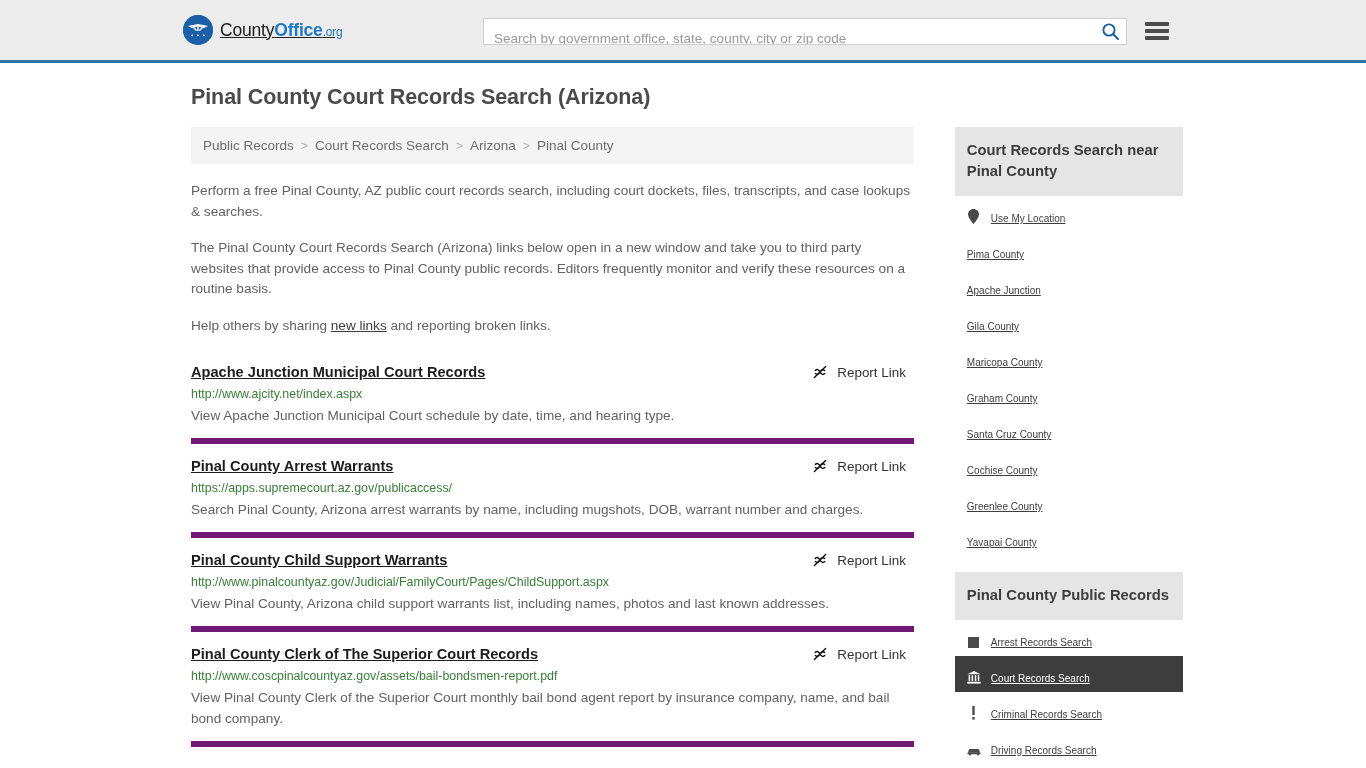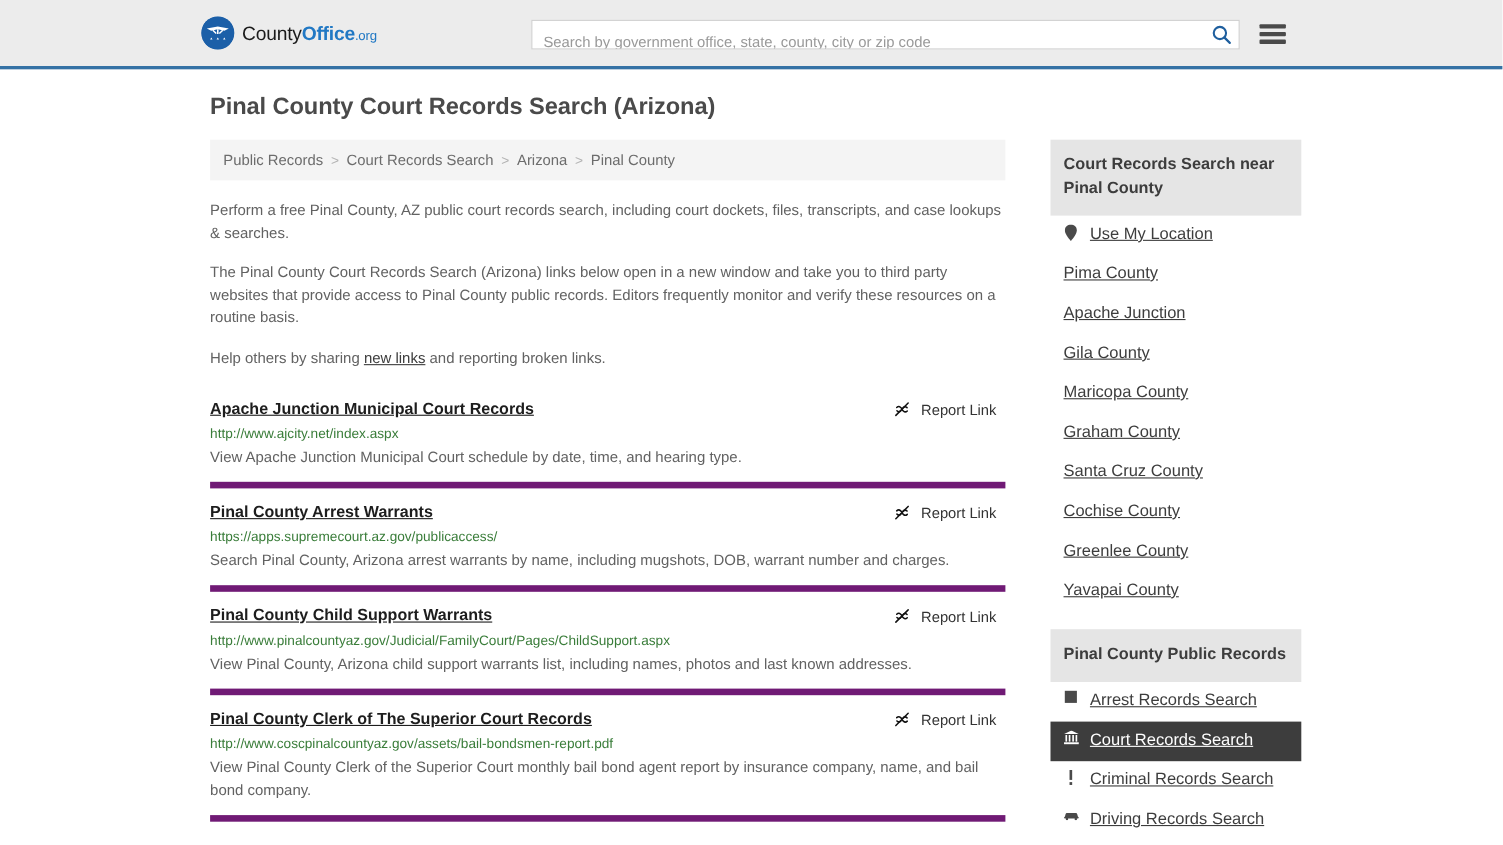--- a/index.html
+++ b/index.html
@@ -44,20 +44,21 @@
     flex-direction: column;
     position: relative;
     overflow: hidden;
   }
   .logo-text {
     font-size: 17.5px;
     letter-spacing: -0.2px;
     color: #222222;
     font-weight: 400;
     white-space: nowrap;
+    text-decoration: underline;
   }
   .logo-text .b1 { color: #1b1b1b; }
   .logo-text .b2 { color: #2178c4; font-weight: bold; }
   .logo-text .b3 { color: #2178c4; font-size: 12px; }
 
   .search-wrap {
     position: absolute;
     left: 300px;
     top: 18px;
     width: 644px;
@@ -225,24 +226,24 @@
     background: #e5e5e5;
     padding: 13px 12px 14px 12px;
     font-size: 14.8px;
     font-weight: bold;
     color: #3d3d3d;
     line-height: 21px;
   }
   .side-list { padding: 0; margin: 0; list-style: none; }
   .side-item {
     display: flex;
-    align-items: flex-start;
+    align-items: flex-end;
     gap: 10px;
     padding: 8px 12px 8px 12px;
-    font-size: 15px;
+    font-size: 10px;
     min-height: 36px;
   }
   .side-item a {
     color: #3d3d3d;
     text-decoration: underline;
     cursor: pointer;
   }
   .side-item.active {
     background: #3d3d3d;
   }

